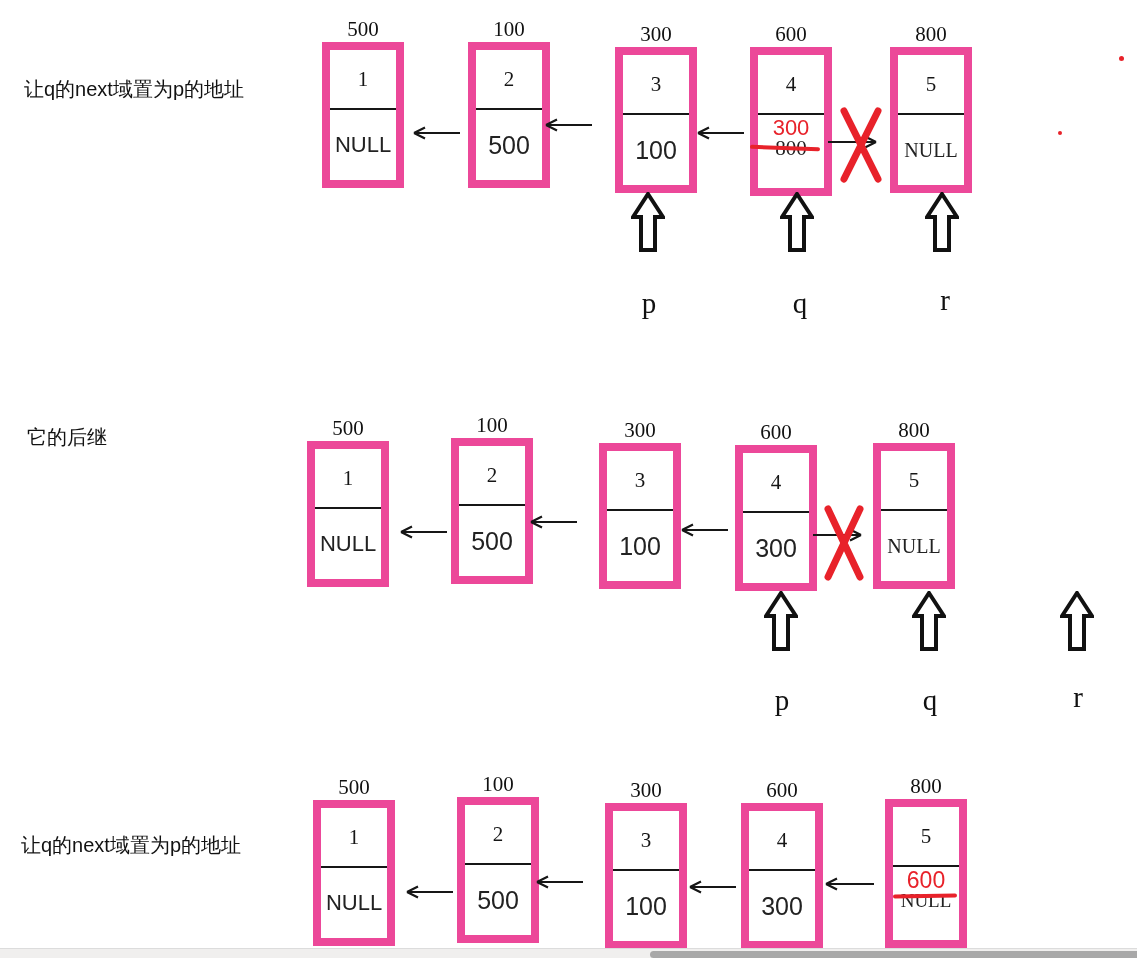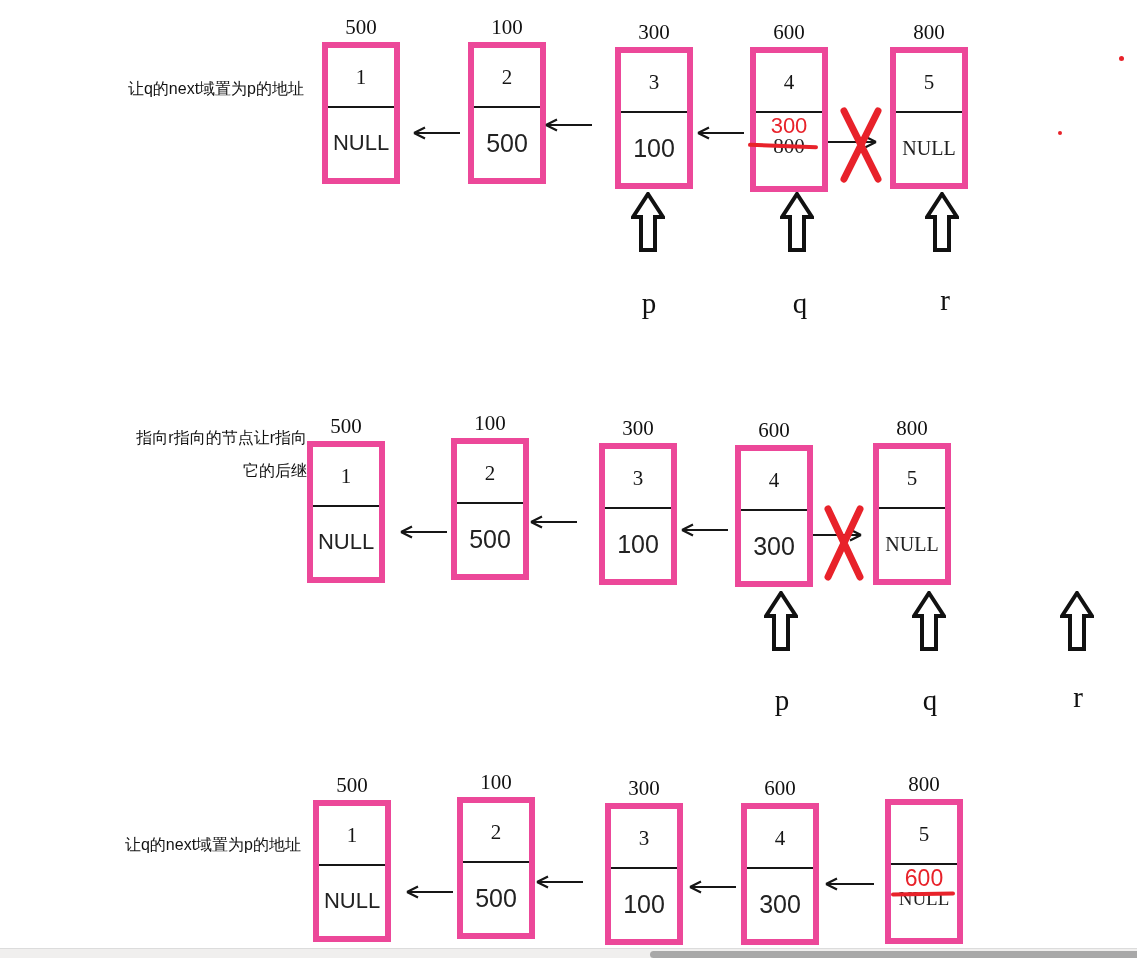--- a/index.html
+++ b/index.html
@@ -1,21 +1,21 @@
 <!DOCTYPE html>
 <html><head>
 <meta charset="utf-8">
 <style>
   html,body{margin:0;padding:0;background:#fff;}
   .canvas{position:relative;width:1137px;height:958px;background:#ffffff;overflow:hidden;
           font-family:"Liberation Sans",sans-serif;color:#161616;}
-  .caption{position:absolute;text-align:right;font-size:16px;color:#121212;
+  .caption{position:absolute;text-align:left;font-size:20px;color:#121212;
            font-family:"Liberation Sans",sans-serif;font-weight:500;}
   .caption .ln{display:block;}
-  .node{position:absolute;width:66px;border:6px solid #ec4899;background:#fde047;}
+  .node{position:absolute;width:66px;border:8px solid #ec4899;background:#fde047;}
   .addr{position:absolute;top:-33px;left:-12px;right:-12px;text-align:center;
         font-family:"Liberation Serif",serif;font-size:21px;color:#111;}
   .cell{display:flex;align-items:center;justify-content:center;background:#fff;}
   .cell.value{height:58px;border-bottom:2px solid #161616;
               font-family:"Liberation Serif",serif;font-size:21px;}
   .cell.next{height:70px;font-size:25px;color:#222;position:relative;}
   .next.num{font-family:"Liberation Sans",sans-serif;font-size:25px;}
   .next.nul-sans{font-family:"Liberation Sans",sans-serif;font-size:22px;letter-spacing:0px;}
   .next.nul-serif{font-family:"Liberation Serif",serif;font-size:20px;}
   .next.stack{flex-direction:column;justify-content:flex-start;padding-top:3px;line-height:1;}
@@ -102,21 +102,20 @@
   </svg>
 
   <div class="pqr" style="left:629px;top:287px;">p</div>
   <div class="pqr" style="left:780px;top:287px;">q</div>
   <div class="pqr" style="left:925px;top:284px;">r</div>
 
   <div class="dot" style="left:1119px;top:56px;width:5px;height:5px;"></div>
   <div class="dot" style="left:1058px;top:131px;width:4px;height:4px;"></div>
 
   <div class="caption" style="left:27px;top:421px;width:280px;line-height:33px;">
-    <span class="ln">指向r指向的节点让r指向</span>
     <span class="ln">它的后继</span>
   </div>
 
   <div class="node" style="left:307px;top:441px;">
     <div class="addr">500</div>
     <div class="cell value">1</div>
     <div class="cell next nul-sans">NULL</div>
   </div>
 
   <div class="node" style="left:451px;top:438px;">

